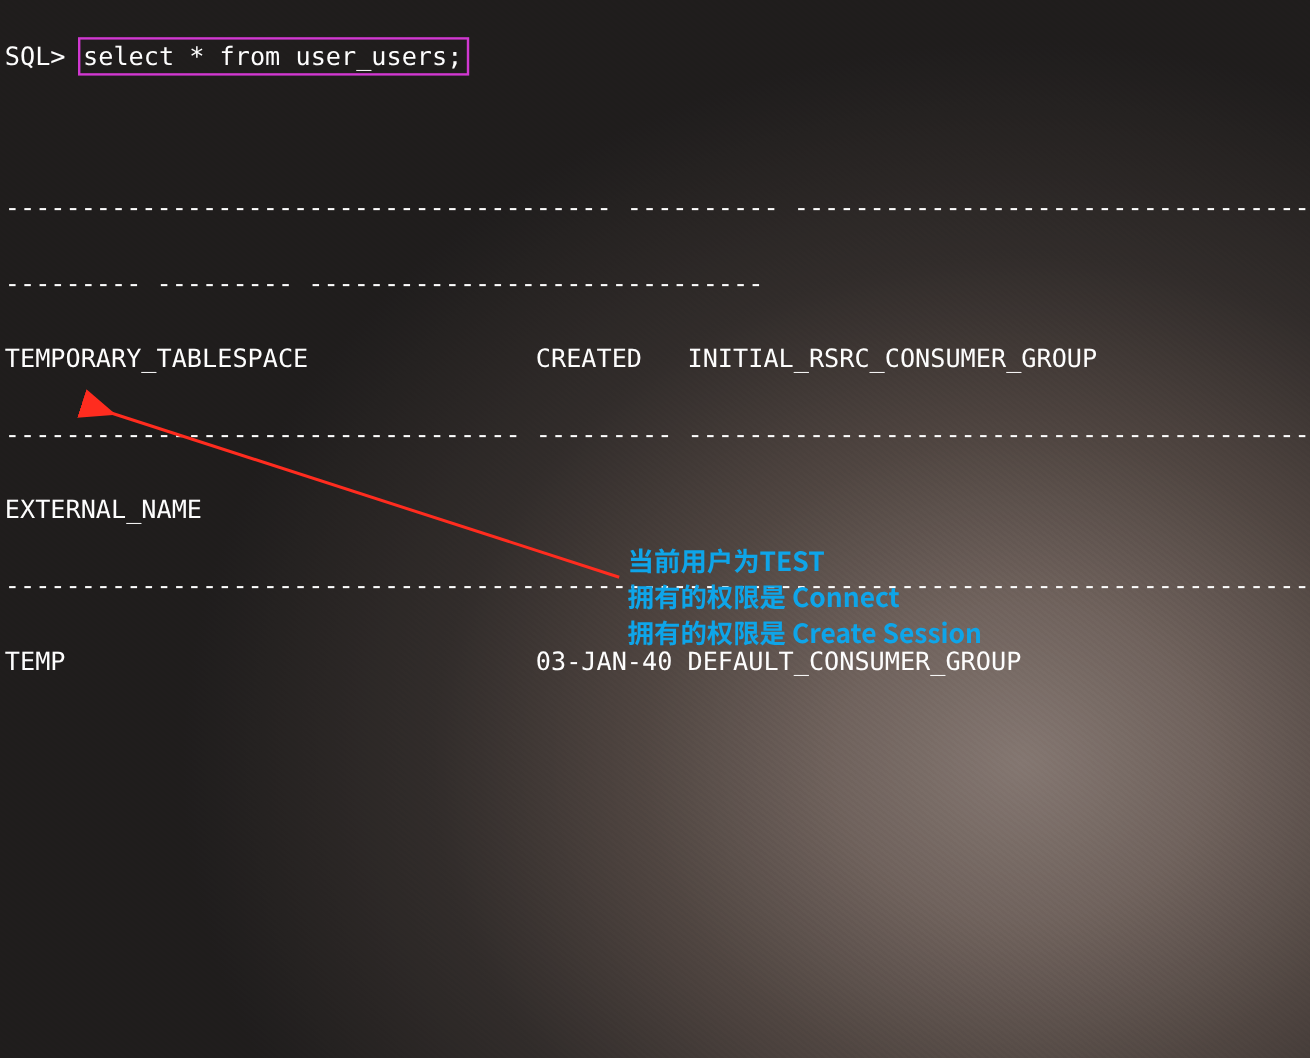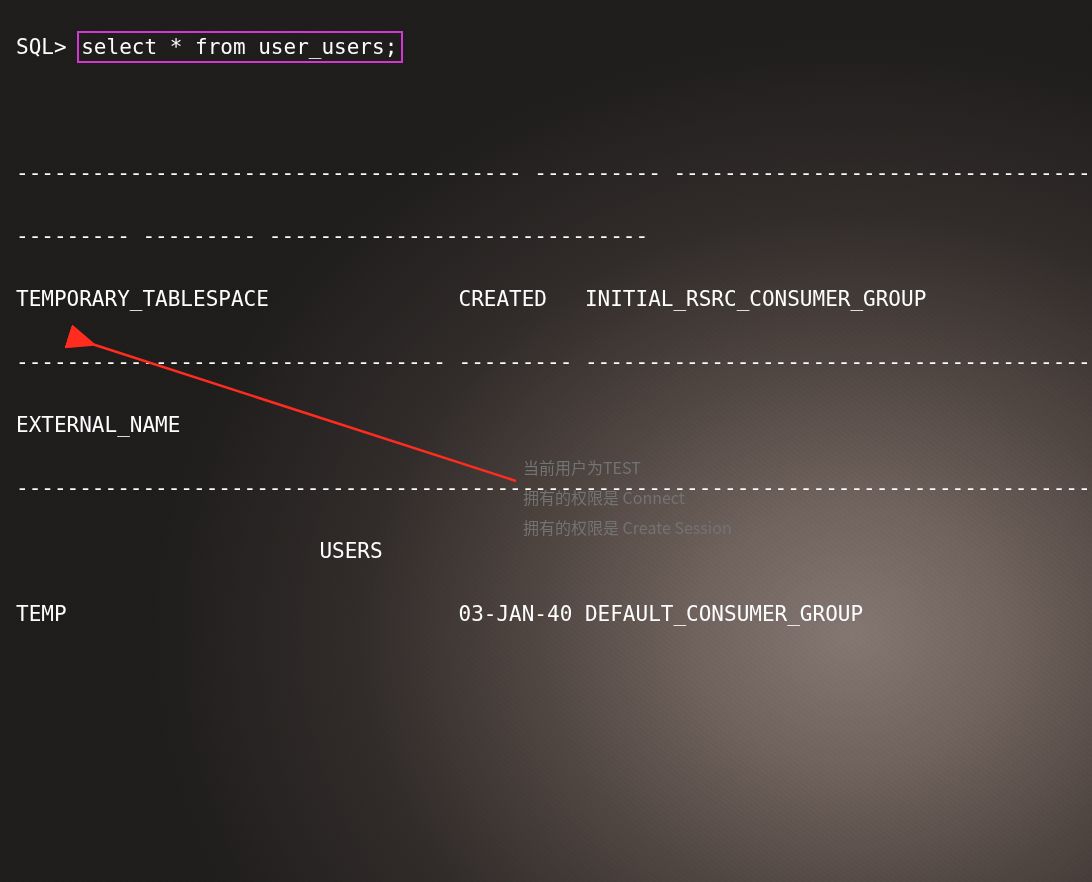--- a/index.html
+++ b/index.html
@@ -32,21 +32,21 @@
     position:absolute;
     inset:0;
     background:
       repeating-linear-gradient(38deg, rgba(255,255,255,0.05) 0 2px, rgba(0,0,0,0.05) 2px 4px);
     opacity:.28;
     mix-blend-mode:overlay;
   }
   .term{
     position:absolute;
     top:0;
-    left:16px;
+    left:4px;
     width:916px;
     height:882px;
     z-index:2;
     white-space:pre;
   }
   .line{
     display:block;
     height:31.5px;
   }
   .box-magenta{
@@ -55,25 +55,25 @@
     padding:0 4px 0 2px;
     margin-left:-2px;
     margin-top:-1px;
     margin-bottom:-1px;
     height:28px;
     line-height:28px;
     vertical-align:top;
   }
   .annot{
     position:absolute;
-    color:#737373;
+    color:#0ea5e9;
     font-family:"Microsoft YaHei","PingFang SC","Noto Sans CJK SC",sans-serif;
-    font-size:16px;
+    font-size:22px;
     line-height:30px;
-    font-weight:400;
+    font-weight:700;
     z-index:4;
   }
   svg.arrow{
     position:absolute;
     z-index:3;
     pointer-events:none;
   }
 </style>
 </head>
 <body>
@@ -97,21 +97,20 @@
 
 <div class="term">
 <span class="line"><span>SQL&gt; </span><span class="box-magenta"><span>select * from user_users;</span></span></span>
 <span class="line"> </span>
 <span class="line">---------------------------------------- ---------- ------------------------------------------</span>
 <span class="line">--------- --------- ------------------------------</span>
 <span class="line">TEMPORARY_TABLESPACE               CREATED   INITIAL_RSRC_CONSUMER_GROUP</span>
 <span class="line">---------------------------------- --------- --------------------------------------------------</span>
 <span class="line">EXTERNAL_NAME</span>
 <span class="line">-----------------------------------------------------------------------------------------------------</span>
-<span class="line">                        USERS</span>
 <span class="line">TEMP                               03-JAN-40 DEFAULT_CONSUMER_GROUP</span>
 <span class="line"> </span>
 
 
 
 
 
 
 
 

